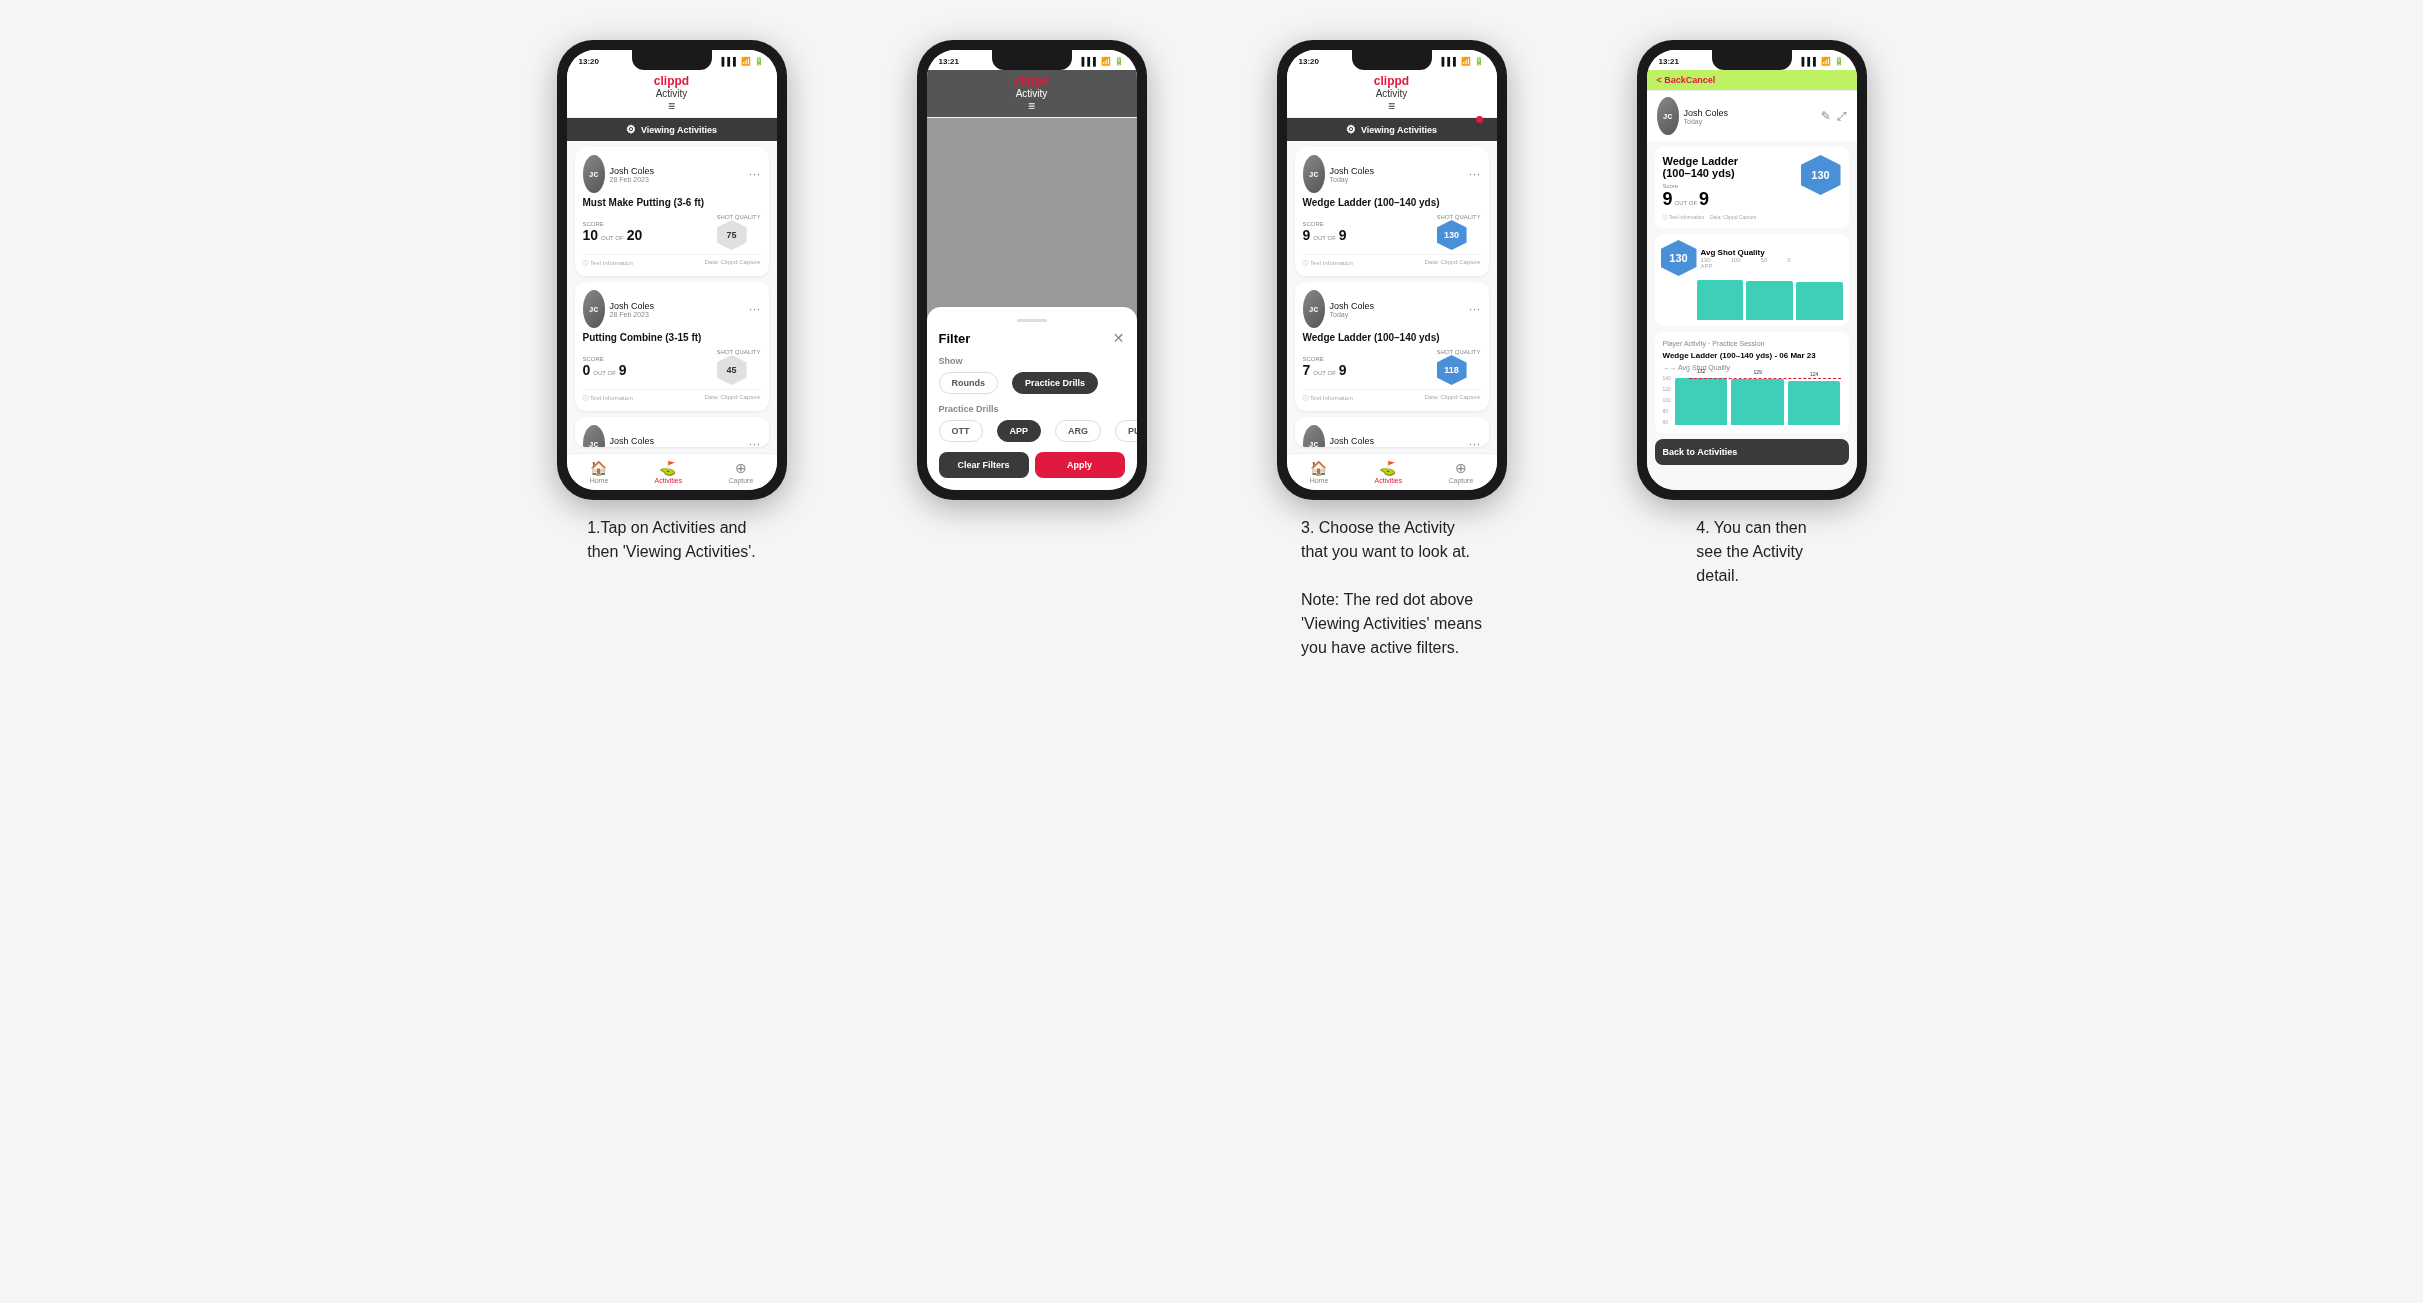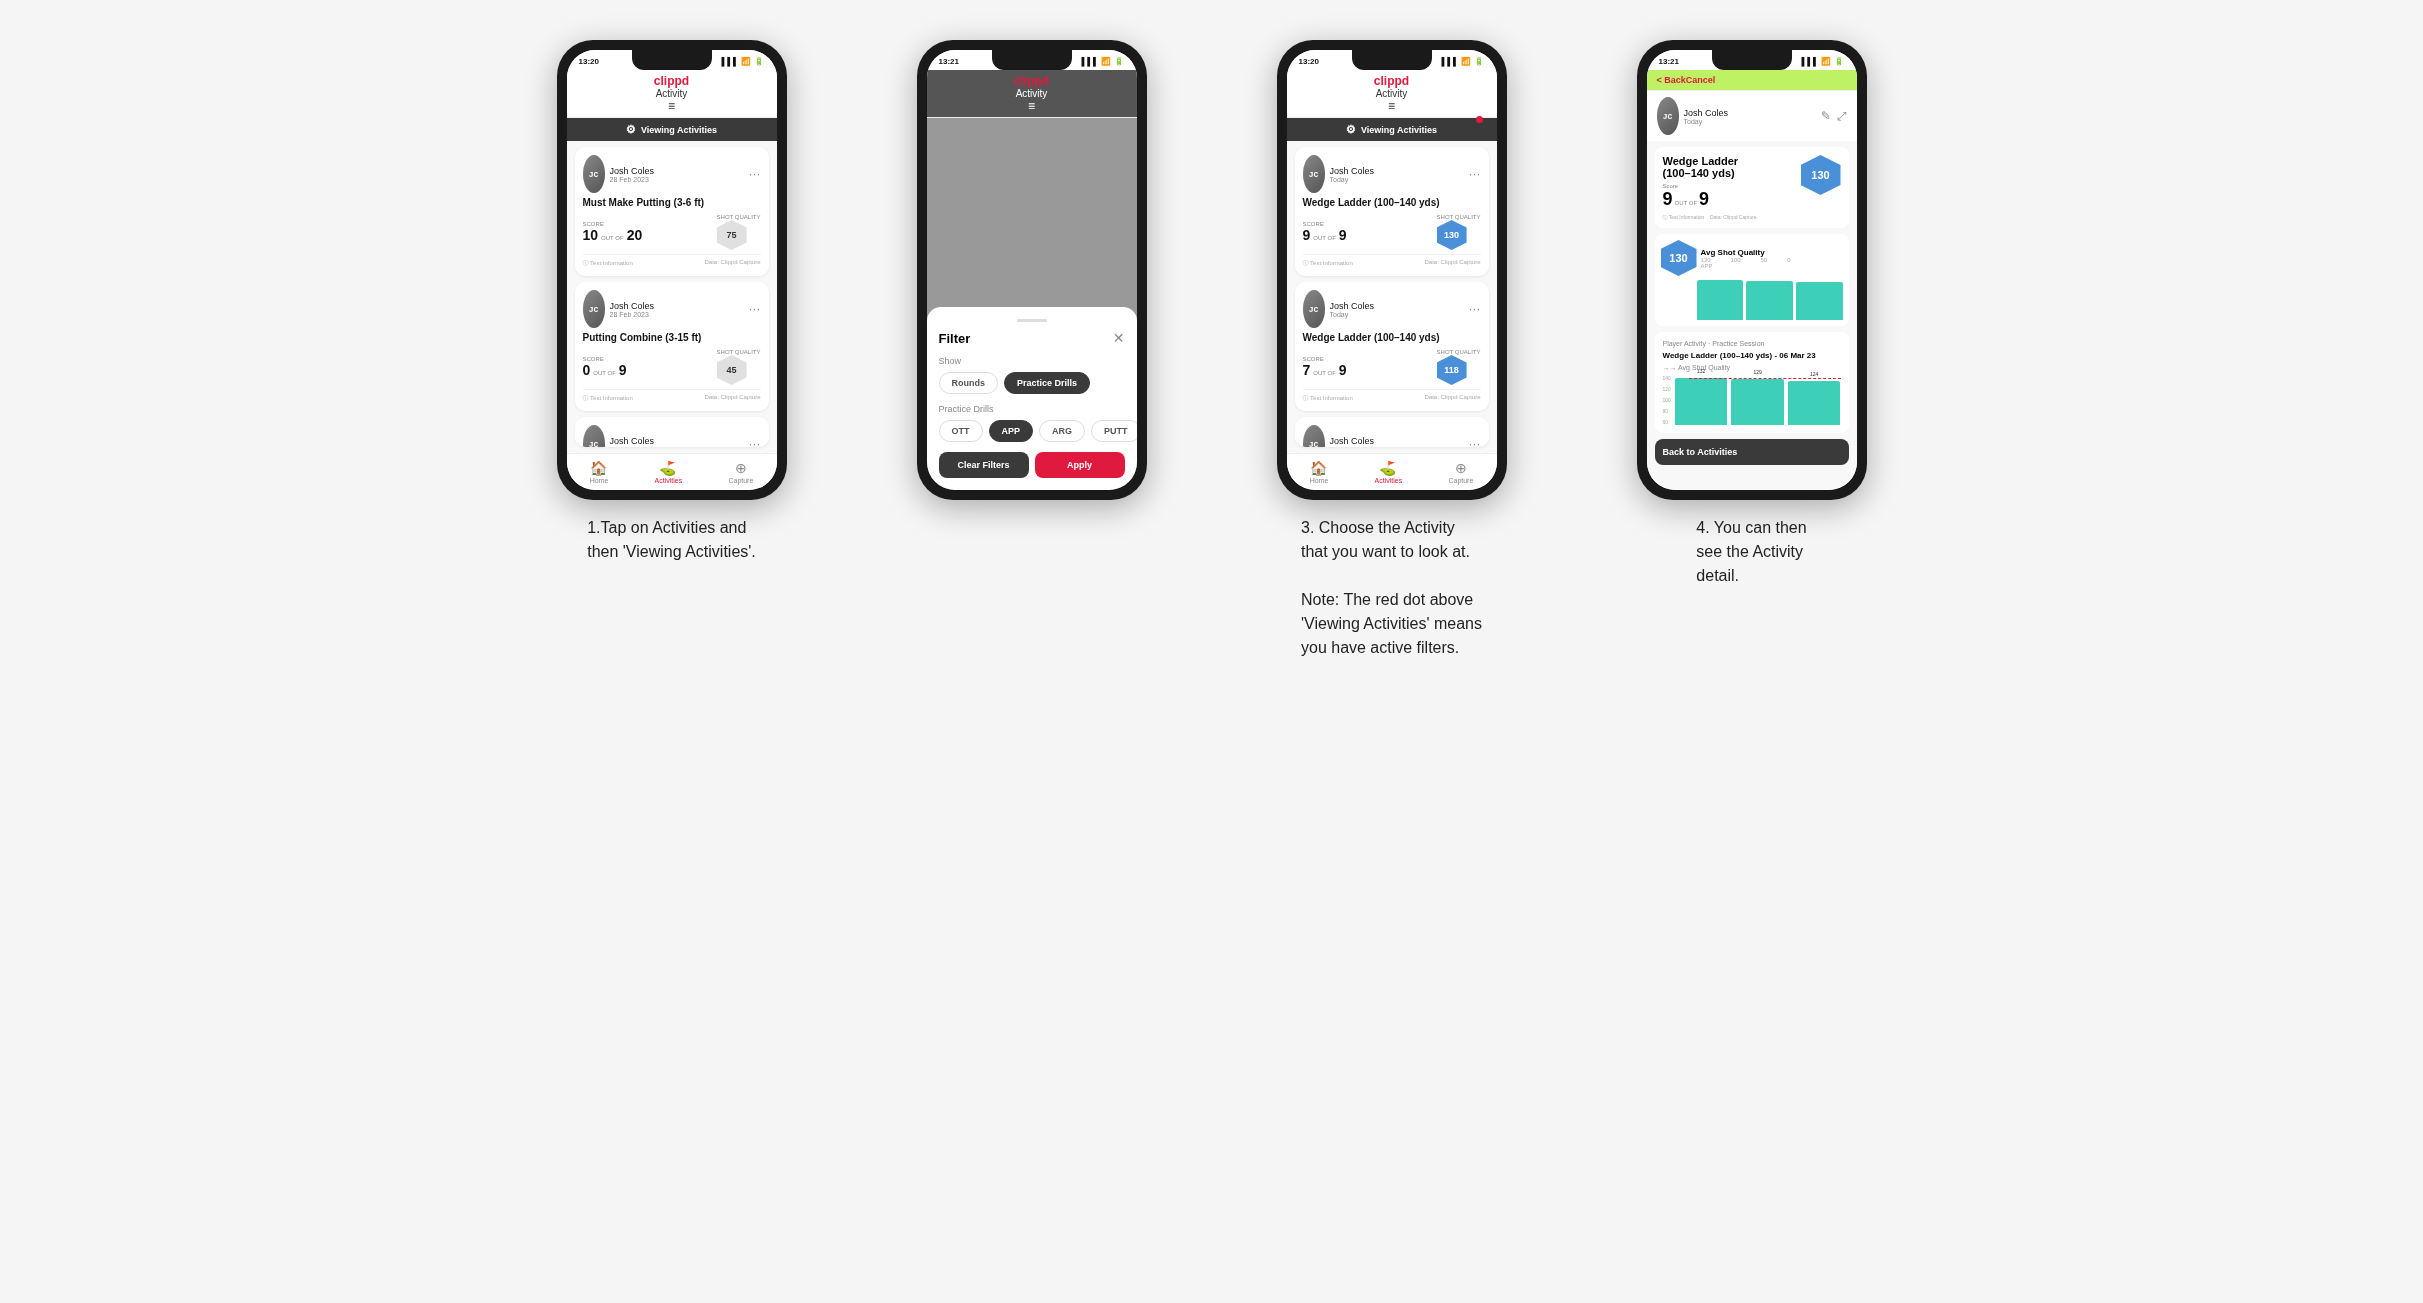--- a/index.html
+++ b/index.html
@@ -199,22 +199,22 @@
       margin: 0 auto 8px;
     }
     .filter-header {
       display: flex;
       justify-content: space-between;
       align-items: center;
       margin-bottom: 10px;
     }
     .filter-title { font-size: 13px; font-weight: 700; }
     .filter-close { font-size: 14px; color: #888; }
-    .filter-section-label { font-size: 9px; color: #888; margin-bottom: 6px; font-weight: 400; }
-    .filter-pills { display: flex; gap: 6px; margin-bottom: 10px; }
+    .filter-section-label { font-size: 9px; color: #888; margin-bottom: 6px; font-weight: 700; }
+    .filter-pills { display: flex; gap: 14px; margin-bottom: 10px; }
     .pill {
       padding: 5px 12px;
       border-radius: 20px;
       font-size: 9px;
       font-weight: 600;
       border: 1px solid #ddd;
       color: #555;
     }
     .pill.active {
       background: #3a3a3a;

